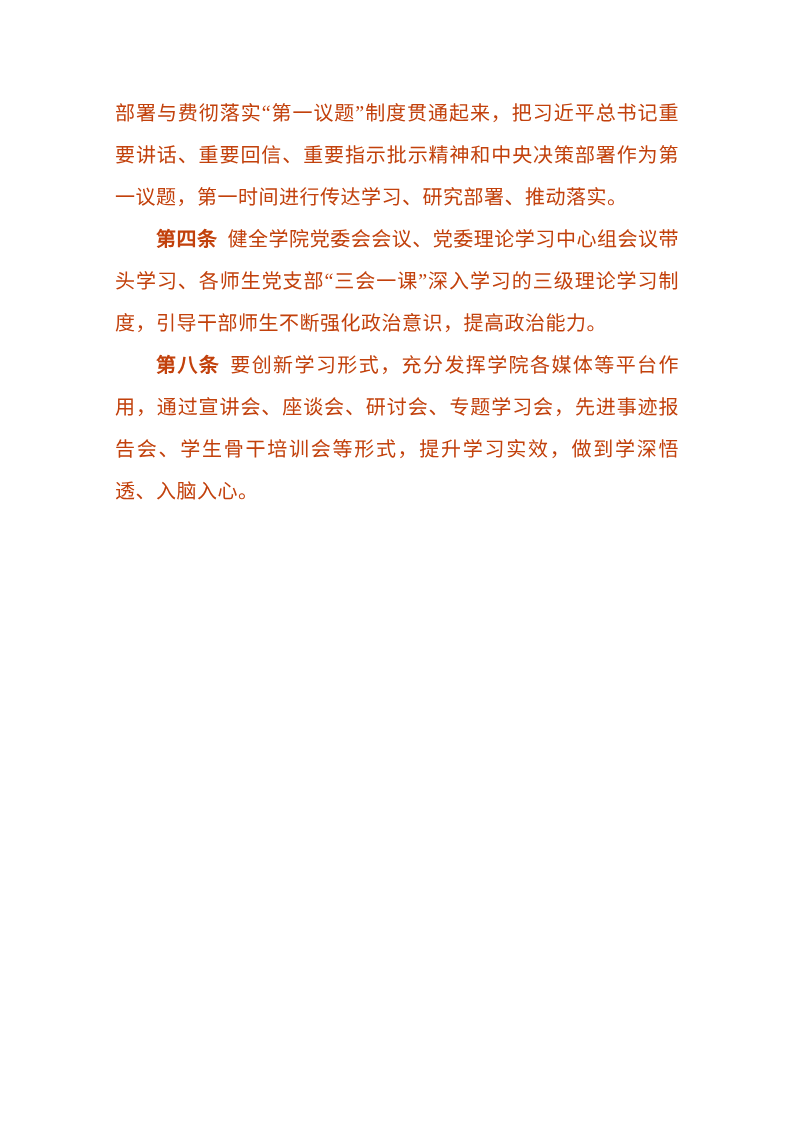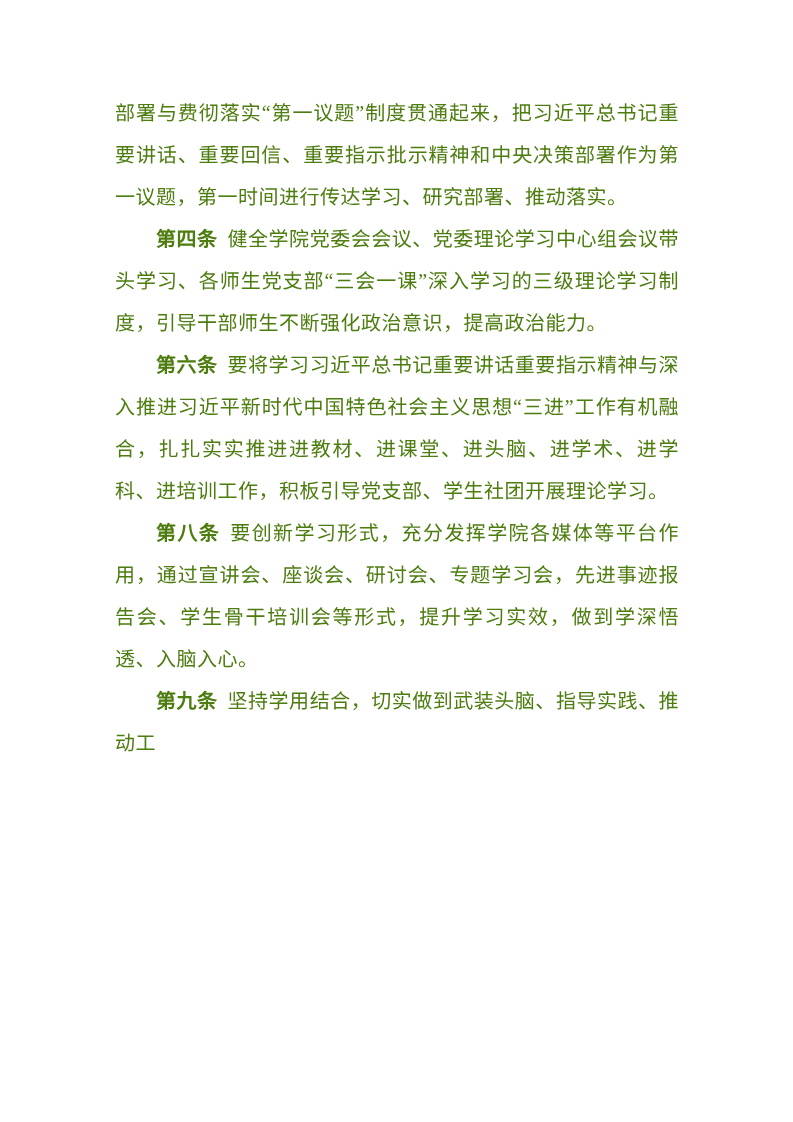--- a/index.html
+++ b/index.html
@@ -12,21 +12,21 @@
     height: 1122px;
     overflow: hidden;
   }
   .page {
     box-sizing: border-box;
     width: 793px;
     height: 806px;
     padding: 92px 114px 40px 115px;
     background: #ffffff;
     font-family: "Liberation Serif", "DejaVu Serif", serif;
-    color: #4d7c0f;
+    color: #c2410c;
   }
   .para {
     margin: 0;
     font-size: 20px;
     line-height: 42px;
     letter-spacing: 0.5px;
     text-align: justify;
     text-justify: inter-character;
     text-indent: 41px; 
     word-break: break-all;
@@ -44,20 +44,18 @@
 </head>
 <body>
 
 <div class="page">
 
   <p class="para no-indent"><span class="article-label"></span><span class="article-text">部署与费彻落实“第一议题”制度贯通起来，把习近平总书记重要讲话、重要回信、重要指示批示精神和中央决策部署作为第一议题，第一时间进行传达学习、研究部署、推动落实。</span></p>
 
   <p class="para"><span class="article-label">第四条</span><span class="article-text">健全学院党委会会议、党委理论学习中心组会议带头学习、各师生党支部“三会一课”深入学习的三级理论学习制度，引导干部师生不断强化政治意识，提高政治能力。</span></p>
 
 
-  <p class="para"><span class="article-label">第六条</span><span class="article-text">要将学习习近平总书记重要讲话重要指示精神与深入推进习近平新时代中国特色社会主义思想“三进”工作有机融合，扎扎实实推进进教材、进课堂、进头脑、进学术、进学科、进培训工作，积板引导党支部、学生社团开展理论学习。</span></p>
 
 
   <p class="para"><span class="article-label">第八条</span><span class="article-text">要创新学习形式，充分发挥学院各媒体等平台作用，通过宣讲会、座谈会、研讨会、专题学习会，先进事迹报告会、学生骨干培训会等形式，提升学习实效，做到学深悟透、入脑入心。</span></p>
 
-  <p class="para"><span class="article-label">第九条</span><span class="article-text">坚持学用结合，切实做到武装头脑、指导实践、推动工</span></p>
 
 </div>
 
 </body></html>

